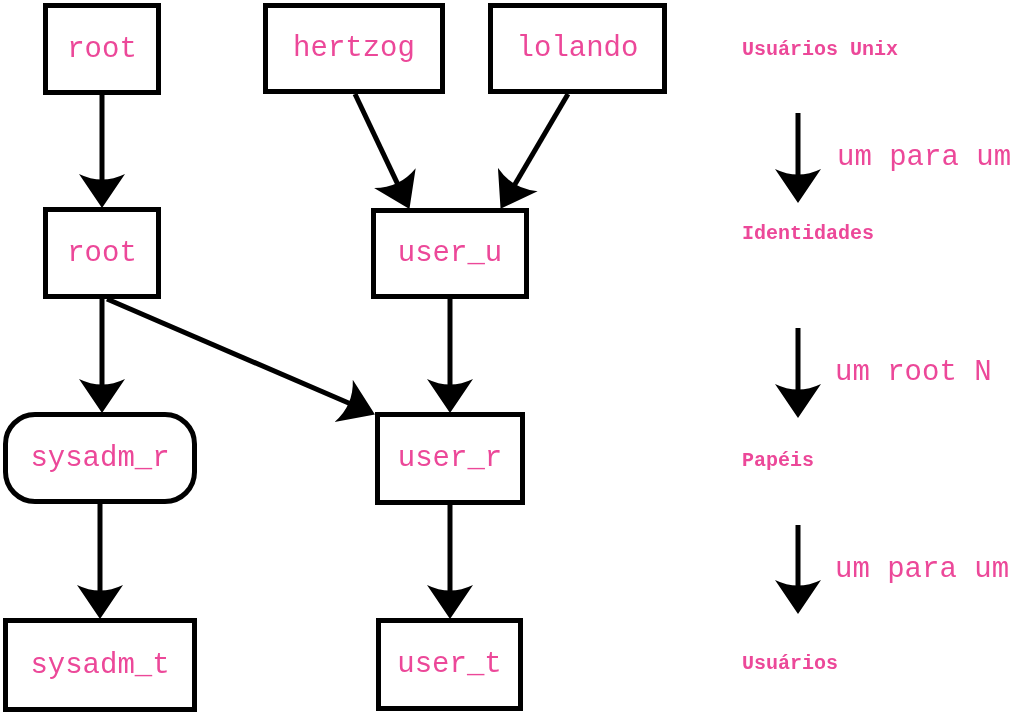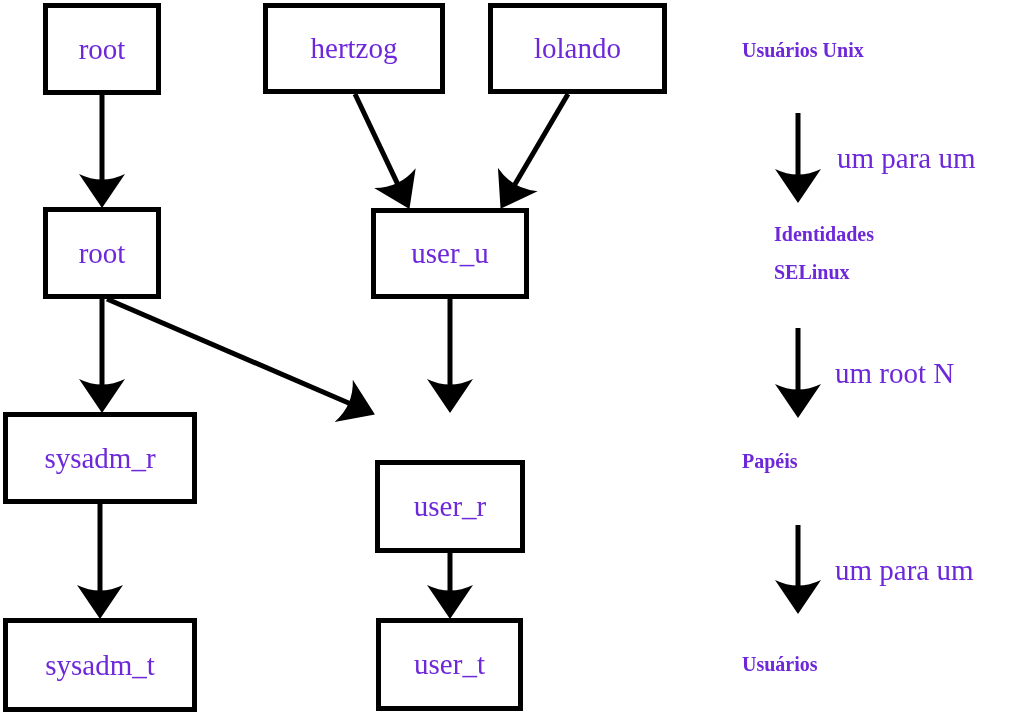--- a/index.html
+++ b/index.html
@@ -5,22 +5,22 @@
   html, body {
     margin: 0;
     padding: 0;
     background: #ffffff;
   }
   #stage {
     position: relative;
     width: 1024px;
     height: 714px;
     background: #ffffff;
-    font-family: Liberation Serif, serif;
-    color: #6d28d9;
+    font-family: Liberation Mono, monospace;
+    color: #ec4899;
     overflow: hidden;
   }
   #edges {
     position: absolute;
     left: 0;
     top: 0;
     width: 1024px;
     height: 714px;
     z-index: 1;
   }
@@ -36,42 +36,42 @@
     line-height: 1;
     z-index: 2;
     white-space: nowrap;
   }
   
   #n-unix-root    { left: 43px;  top: 3px;   width: 118px; height: 92px; }
   #n-unix-hertzog { left: 263px; top: 3px;   width: 182px; height: 91px; }
   #n-unix-lolando { left: 488px; top: 3px;   width: 179px; height: 91px; }
   #n-sel-root     { left: 43px;  top: 207px; width: 118px; height: 92px; }
   #n-sel-user-u   { left: 371px; top: 208px; width: 158px; height: 91px; }
-  #n-role-sysadm-r{ left: 3px;   top: 412px; width: 194px; height: 92px; }
-  #n-role-user-r  { left: 375px; top: 412px; width: 150px; height: 93px; margin-top: 48px; }
+  #n-role-sysadm-r{ left: 3px;   top: 412px; width: 194px; height: 92px; border-radius: 32px; }
+  #n-role-user-r  { left: 375px; top: 412px; width: 150px; height: 93px; }
   #n-dom-sysadm-t { left: 3px;   top: 618px; width: 194px; height: 94px; }
   #n-dom-user-t   { left: 376px; top: 618px; width: 147px; height: 93px; }
 
   .legend-label {
     position: absolute;
     font-weight: bold;
     font-size: 20px;
     line-height: 38px;
     white-space: nowrap;
     z-index: 2;
   }
   .mapping-label {
     position: absolute;
     font-size: 29px;
     line-height: 36px;
     white-space: nowrap;
     z-index: 2;
   }
   #lg-usuarios   { left: 742px; top: 31px;  }
-  #lg-identidades{ left: 742px; top: 215px; margin-left: 32px; }
+  #lg-identidades{ left: 742px; top: 215px; }
   #lg-papeis     { left: 742px; top: 442px; }
   #lg-dominio    { left: 742px; top: 645px; }
   #mp-1 { left: 837px; top: 140px; }
   #mp-2 { left: 835px; top: 355px; }
   #mp-3 { left: 835px; top: 552px; }
 </style>
 </head>
 <body>
 
 <div id="stage">
@@ -107,21 +107,20 @@
   <div class="node" id="n-role-sysadm-r">sysadm_r</div>
   <div class="node" id="n-role-user-r">user_r</div>
 
   <div class="node" id="n-dom-sysadm-t">sysadm_t</div>
   <div class="node" id="n-dom-user-t">user_t</div>
 
   <div class="legend-label" id="lg-usuarios">Usuários Unix</div>
 
   <div class="legend-label" id="lg-identidades">
     <div>Identidades</div>
-    <div>SELinux</div>
   </div>
 
   <div class="legend-label" id="lg-papeis">Papéis</div>
   <div class="legend-label" id="lg-dominio">Usuários</div>
 
   <div class="mapping-label" id="mp-1">um para um</div>
   <div class="mapping-label" id="mp-2">um root N</div>
   <div class="mapping-label" id="mp-3">um para um</div>
 
 </div>

